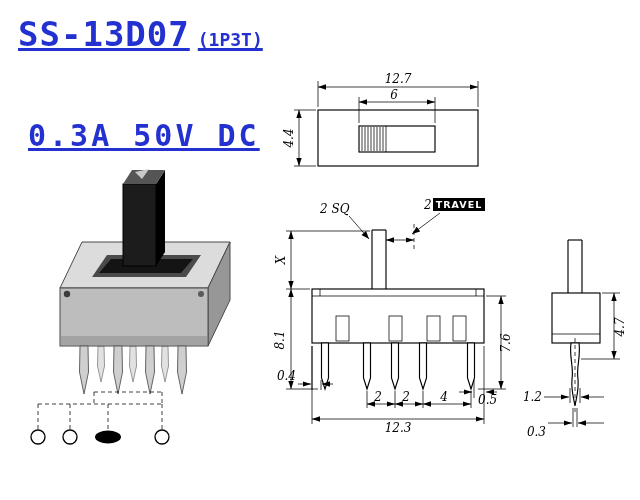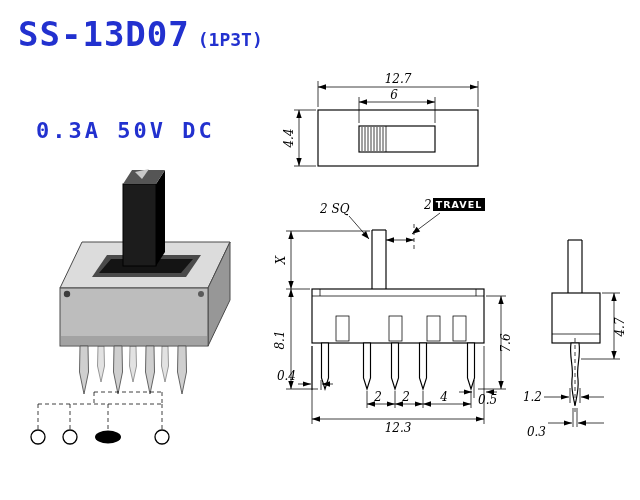--- a/index.html
+++ b/index.html
@@ -1,24 +1,24 @@
 <!DOCTYPE html>
 <html style="--accent: #2231cf;"><head>
 <meta charset="utf-8">
 <style>
   html,body { margin:0; padding:0; background:#ffffff; }
   .canvas {
     position:relative; width:640px; height:500px; background:#ffffff;
     overflow:hidden; font-family:"DejaVu Sans", sans-serif;
   }
-  .hdr { position:absolute; color:var(--accent,#2231cf); font-family:"DejaVu Sans Mono", monospace; font-weight:bold; white-space:nowrap; }
+  .hdr { position:absolute; color:var(--accent,#2231cf); font-family:"DejaVu Sans Mono", monospace; font-weight:bold; white-space:nowrap;text-decoration:underline; }
   .title-line { left:18px; top:14px; font-size:34px; letter-spacing:1px; }
   .subtitle { font-size:18px; letter-spacing:0; margin-left:8px; }
   .rating-label { left:20px; top:88px; font-size:20px; letter-spacing:6px; }
-  .rating-value { left:36px; top:118px; font-size:22px; letter-spacing:3px; }
+  .rating-value { left:28px; top:118px; font-size:30px; letter-spacing:3px; }
   svg.drawing { position:absolute; left:0; top:0; }
   .ln  { stroke:#000; stroke-width:1.15; fill:none; }
   .fillw { fill:#ffffff; }
   .tn  { stroke:#000; stroke-width:0.75; fill:none; }
   .dash { stroke-dasharray:4 3; }
   .dimtxt { font-family:"DejaVu Serif", serif; font-style:italic; font-size:12px; fill:#000; }
   .travel-txt { font-family:"DejaVu Sans", sans-serif; font-weight:bold; font-size:9.5px; fill:#ffffff; letter-spacing:1px; }
 </style>
 </head>
 <body>

